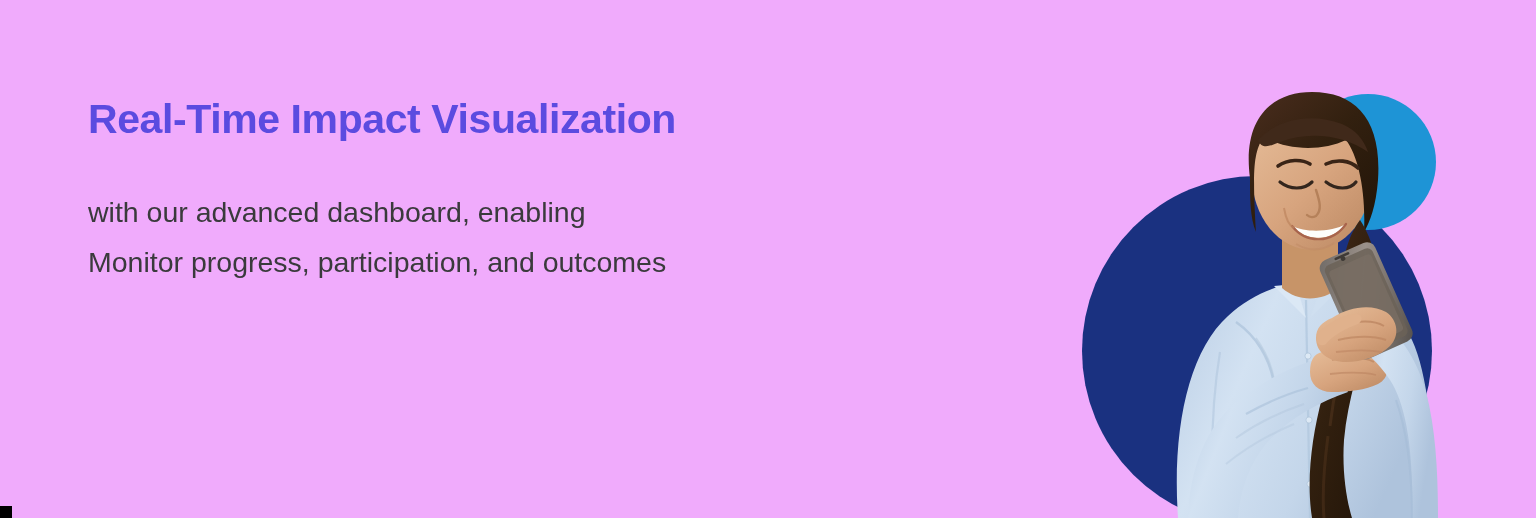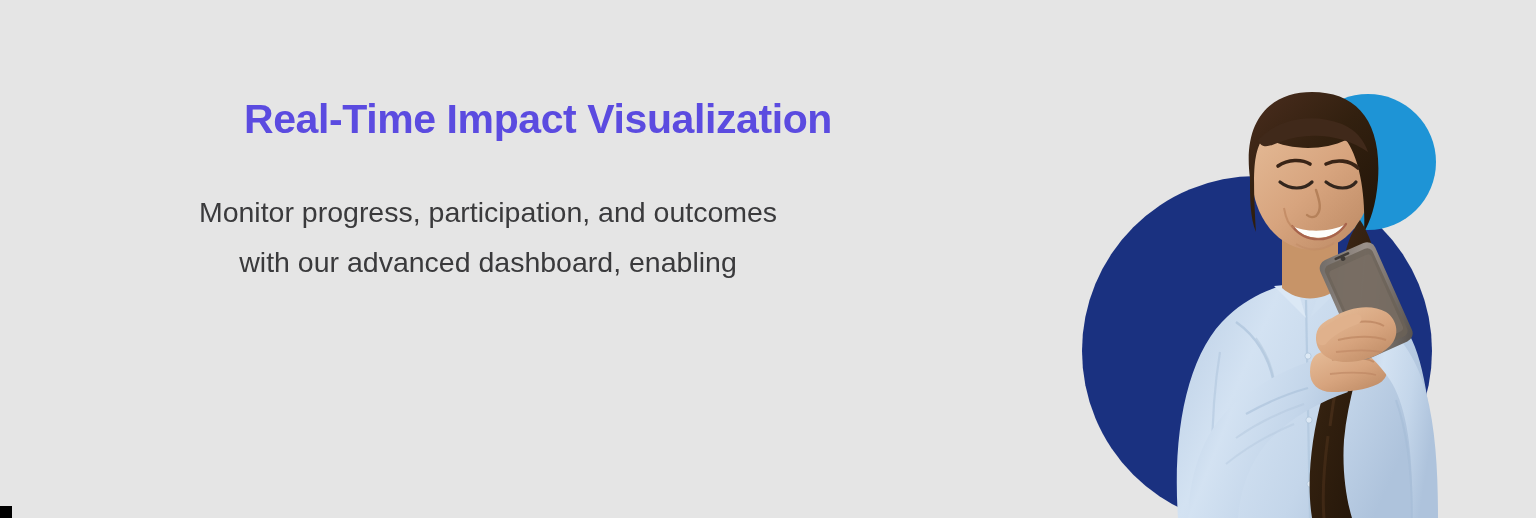--- a/index.html
+++ b/index.html
@@ -10,23 +10,22 @@
     width: 1536px;
     height: 518px;
     overflow: hidden;
     font-family: "Liberation Sans", sans-serif;
   }
 
   .banner {
     position: relative;
     width: 1536px;
     height: 518px;
-    background: #e5e5e5;
+    background: #f0abfc;
     overflow: hidden;
-    text-align: center;
   }
 
   
   .text-col {
     position: absolute;
     left: 88px;
     top: 96px;
     width: 900px;
   }
 
@@ -105,22 +104,22 @@
 </style>
 </head>
 <body>
 
 <div class="banner">
 
   <div class="text-col">
     <h1 class="headline">Real-Time Impact Visualization</h1>
 
     <p class="body-copy">
+      <span class="ln">with our advanced dashboard, enabling</span>
       <span class="ln">Monitor progress, participation, and outcomes</span>
-      <span class="ln">with our advanced dashboard, enabling</span>
     </p>
   </div>
 
   <div class="hero">
 
     <div class="circle-navy"></div>
     <div class="circle-cyan"></div>
 
     <div class="photo">
       <svg width="400" height="518" viewBox="0 0 400 518" xmlns="http://www.w3.org/2000/svg">

